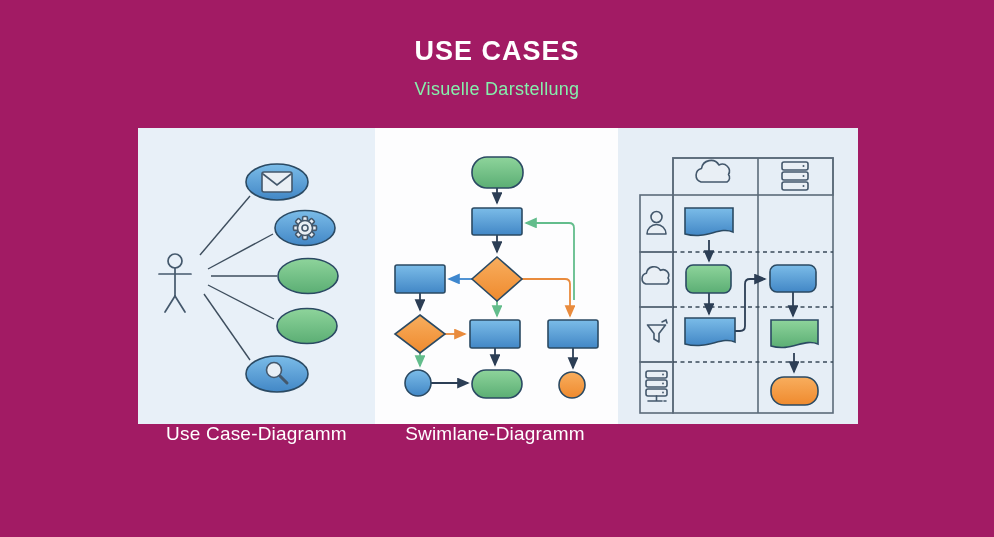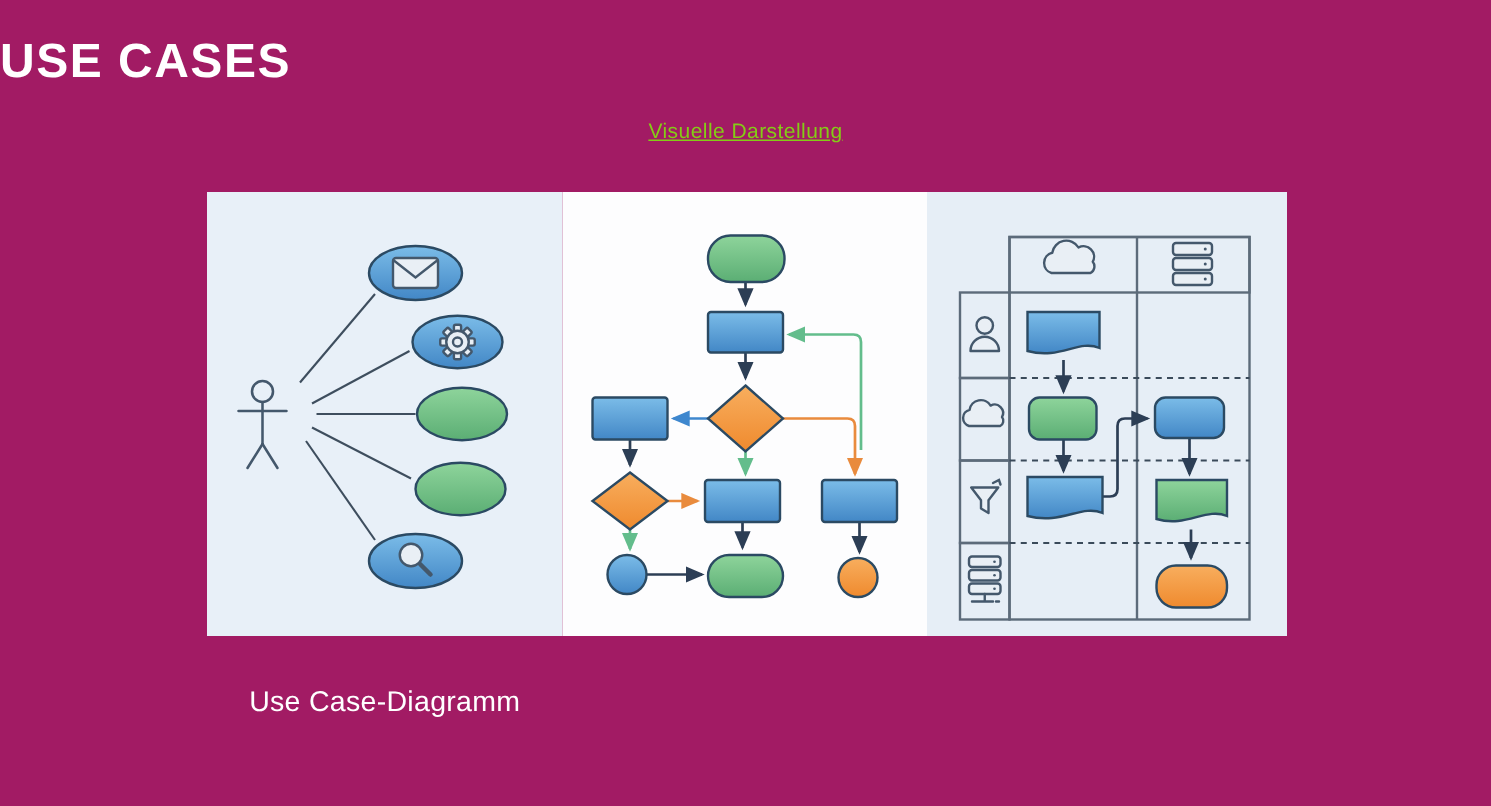--- a/index.html
+++ b/index.html
@@ -9,34 +9,34 @@
     --shape-border:#2B4A63; --arrow-navy:#2C3E55; --arrow-green:#63BD8C; --arrow-orange:#E98B3D;
     --arrow-blue:#3E87CE; --icon-stroke:#44586C; --icon-fill:#E9EFF5; --grid-border:#5C6B7A; --text:#FFFFFF;
   }
   html,body{margin:0;padding:0;}
   .canvas{
     position:relative;width:994px;height:537px;overflow:hidden;
     background:var(--bg,#A21B64);
     font-family:"Liberation Sans", sans-serif;
   }
   .title{
-    position:absolute;top:22px;left:0;width:100%;
-    color:var(--text,#fff);font-size:32px;font-weight:bold;letter-spacing:1px;
+    position:absolute;top:36px;left:0;width:100%;text-align:center;
+    color:var(--text,#fff);font-size:27px;font-weight:bold;letter-spacing:1px;
   }
   .subtitle{
     position:absolute;top:79px;left:0;width:100%;text-align:center;
-    color:#84cc16;font-size:14px;letter-spacing:0.3px;text-decoration:underline;
+    color:#86efac;font-size:18px;letter-spacing:0.3px;
   }
   .panels{position:absolute;left:138px;top:128px;width:720px;height:296px;display:flex;}
   .panel{height:296px;}
   .panel svg{display:block;}
   .p1{width:237px;background:var(--panel-light);}
   .p2{width:243px;background:var(--panel-white);}
   .p3{width:240px;background:var(--panel-light2);}
-  .captions{position:absolute;left:138px;top:458px;width:720px;display:flex;align-items:flex-end;}
+  .captions{position:absolute;left:138px;top:423px;width:720px;display:flex;align-items:flex-end;}
   .caption{color:var(--text,#fff);font-size:19px;text-align:center;letter-spacing:0.2px;}
   .c1{width:237px;} .c2{width:243px;} .c3{width:240px;}
 
   
   .stop-blue-a{stop-color:var(--blue-top,#7BBCE8);} .stop-blue-b{stop-color:var(--blue-bot,#4287C6);}
   .stop-green-a{stop-color:var(--green-top,#8ED49B);} .stop-green-b{stop-color:var(--green-bot,#5BAE74);}
   .stop-orange-a{stop-color:var(--orange-top,#F8AE5E);} .stop-orange-b{stop-color:var(--orange-bot,#EF8A2E);}
   .stop-gray-a{stop-color:var(--gray-top,#BBC6D2);} .stop-gray-b{stop-color:var(--gray-bot,#93A0AF);}
   .f-blue{fill:url(#gradBlue);} .f-green{fill:url(#gradGreen);} .f-orange{fill:url(#gradOrange);} .f-gray{fill:url(#gradGray);}
   .s-shape{stroke:var(--shape-border,#2B4A63);stroke-width:1.6;}
@@ -237,14 +237,15 @@
         <path class="f-blue s-shape" d="M67,190 H117 V214 C103,208 90,222 67,216 Z"></path>
         <rect class="f-blue s-shape" x="152" y="137" width="46" height="27" rx="7"></rect>
         <path class="f-green s-shape" d="M153,192 H200 V216 C186,210 173,224 153,218 Z"></path>
         <rect class="f-orange s-shape" x="153" y="249" width="47" height="28" rx="13"></rect>
       </svg>
     </div>
   </div>
 
   <div class="captions">
     <div class="caption c1">Use Case-Diagramm</div>
+    <div class="caption c3">Swimlane-Diagramm</div>
   </div>
 </div>
 
 </body></html>

